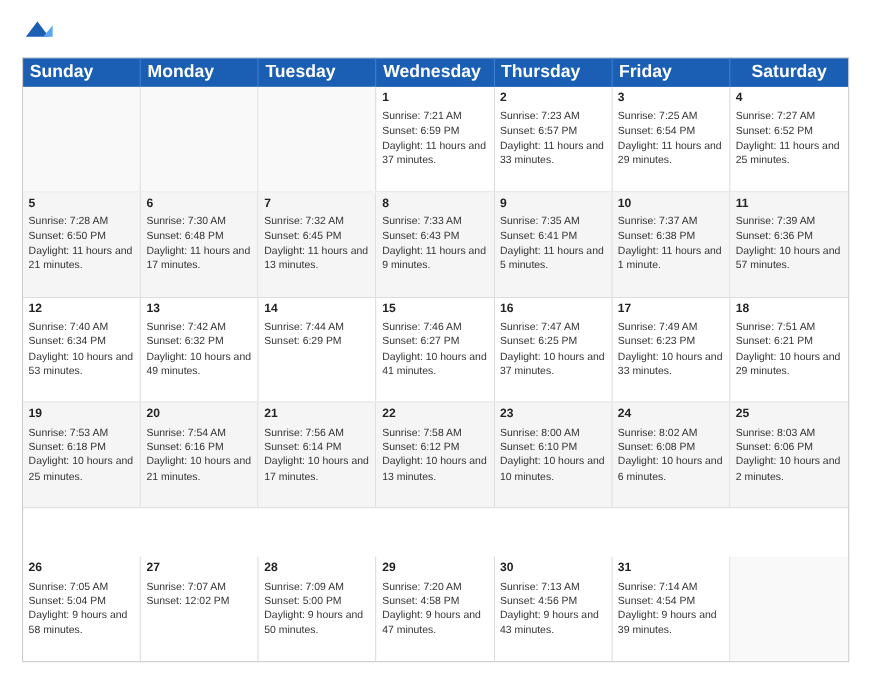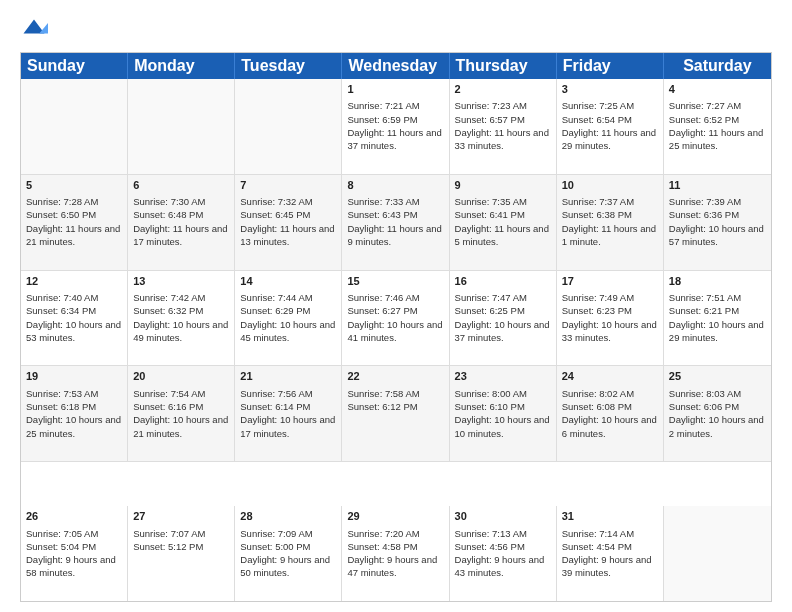--- a/index.html
+++ b/index.html
@@ -152,38 +152,38 @@
           <div class="cal-cell week-shading"><span class="day-number">6</span><span>Sunrise: 7:30 AM</span><br><span>Sunset: 6:48 PM</span><br><span>Daylight: 11 hours and 17 minutes.</span></div>
           <div class="cal-cell week-shading"><span class="day-number">7</span><span>Sunrise: 7:32 AM</span><br><span>Sunset: 6:45 PM</span><br><span>Daylight: 11 hours and 13 minutes.</span></div>
           <div class="cal-cell week-shading"><span class="day-number">8</span><span>Sunrise: 7:33 AM</span><br><span>Sunset: 6:43 PM</span><br><span>Daylight: 11 hours and 9 minutes.</span></div>
           <div class="cal-cell week-shading"><span class="day-number">9</span><span>Sunrise: 7:35 AM</span><br><span>Sunset: 6:41 PM</span><br><span>Daylight: 11 hours and 5 minutes.</span></div>
           <div class="cal-cell week-shading"><span class="day-number">10</span><span>Sunrise: 7:37 AM</span><br><span>Sunset: 6:38 PM</span><br><span>Daylight: 11 hours and 1 minute.</span></div>
           <div class="cal-cell week-shading"><span class="day-number">11</span><span>Sunrise: 7:39 AM</span><br><span>Sunset: 6:36 PM</span><br><span>Daylight: 10 hours and 57 minutes.</span></div>
         </div>
         <div class="cal-week">
           <div class="cal-cell"><span class="day-number">12</span><span>Sunrise: 7:40 AM</span><br><span>Sunset: 6:34 PM</span><br><span>Daylight: 10 hours and 53 minutes.</span></div>
           <div class="cal-cell"><span class="day-number">13</span><span>Sunrise: 7:42 AM</span><br><span>Sunset: 6:32 PM</span><br><span>Daylight: 10 hours and 49 minutes.</span></div>
-          <div class="cal-cell"><span class="day-number">14</span><span>Sunrise: 7:44 AM</span><br><span>Sunset: 6:29 PM</span><br><span>Daylight: 10 hours and 45 minutes.</span></div>
+          <div class="cal-cell"><span class="day-number">14</span><span>Sunrise: 7:44 AM</span><br><span>Sunset: 6:29 PM</span><br></div>
           <div class="cal-cell"><span class="day-number">15</span><span>Sunrise: 7:46 AM</span><br><span>Sunset: 6:27 PM</span><br><span>Daylight: 10 hours and 41 minutes.</span></div>
           <div class="cal-cell"><span class="day-number">16</span><span>Sunrise: 7:47 AM</span><br><span>Sunset: 6:25 PM</span><br><span>Daylight: 10 hours and 37 minutes.</span></div>
           <div class="cal-cell"><span class="day-number">17</span><span>Sunrise: 7:49 AM</span><br><span>Sunset: 6:23 PM</span><br><span>Daylight: 10 hours and 33 minutes.</span></div>
           <div class="cal-cell"><span class="day-number">18</span><span>Sunrise: 7:51 AM</span><br><span>Sunset: 6:21 PM</span><br><span>Daylight: 10 hours and 29 minutes.</span></div>
         </div>
         <div class="cal-week">
           <div class="cal-cell week-shading"><span class="day-number">19</span><span>Sunrise: 7:53 AM</span><br><span>Sunset: 6:18 PM</span><br><span>Daylight: 10 hours and 25 minutes.</span></div>
           <div class="cal-cell week-shading"><span class="day-number">20</span><span>Sunrise: 7:54 AM</span><br><span>Sunset: 6:16 PM</span><br><span>Daylight: 10 hours and 21 minutes.</span></div>
           <div class="cal-cell week-shading"><span class="day-number">21</span><span>Sunrise: 7:56 AM</span><br><span>Sunset: 6:14 PM</span><br><span>Daylight: 10 hours and 17 minutes.</span></div>
-          <div class="cal-cell week-shading"><span class="day-number">22</span><span>Sunrise: 7:58 AM</span><br><span>Sunset: 6:12 PM</span><br></div>
+          <div class="cal-cell week-shading"><span class="day-number">22</span><span>Sunrise: 7:58 AM</span><br><span>Sunset: 6:12 PM</span><br><span>Daylight: 10 hours and 13 minutes.</span></div>
           <div class="cal-cell week-shading"><span class="day-number">23</span><span>Sunrise: 8:00 AM</span><br><span>Sunset: 6:10 PM</span><br><span>Daylight: 10 hours and 10 minutes.</span></div>
           <div class="cal-cell week-shading"><span class="day-number">24</span><span>Sunrise: 8:02 AM</span><br><span>Sunset: 6:08 PM</span><br><span>Daylight: 10 hours and 6 minutes.</span></div>
           <div class="cal-cell week-shading"><span class="day-number">25</span><span>Sunrise: 8:03 AM</span><br><span>Sunset: 6:06 PM</span><br><span>Daylight: 10 hours and 2 minutes.</span></div>
         </div>
         <div class="cal-week">
           <div class="cal-cell"><span class="day-number">26</span><span>Sunrise: 7:05 AM</span><br><span>Sunset: 5:04 PM</span><br><span>Daylight: 9 hours and 58 minutes.</span></div>
-          <div class="cal-cell"><span class="day-number">27</span><span>Sunrise: 7:07 AM</span><br><span>Sunset: 5:12 PM</span><br></div>
+          <div class="cal-cell"><span class="day-number">27</span><span>Sunrise: 7:07 AM</span><br><span>Sunset: 12:02 PM</span><br></div>
           <div class="cal-cell"><span class="day-number">28</span><span>Sunrise: 7:09 AM</span><br><span>Sunset: 5:00 PM</span><br><span>Daylight: 9 hours and 50 minutes.</span></div>
           <div class="cal-cell"><span class="day-number">29</span><span>Sunrise: 7:20 AM</span><br><span>Sunset: 4:58 PM</span><br><span>Daylight: 9 hours and 47 minutes.</span></div>
           <div class="cal-cell"><span class="day-number">30</span><span>Sunrise: 7:13 AM</span><br><span>Sunset: 4:56 PM</span><br><span>Daylight: 9 hours and 43 minutes.</span></div>
           <div class="cal-cell"><span class="day-number">31</span><span>Sunrise: 7:14 AM</span><br><span>Sunset: 4:54 PM</span><br><span>Daylight: 9 hours and 39 minutes.</span></div>
           <div class="cal-cell empty"></div>
         </div>
       </div>
   </div>
 </div>
 

